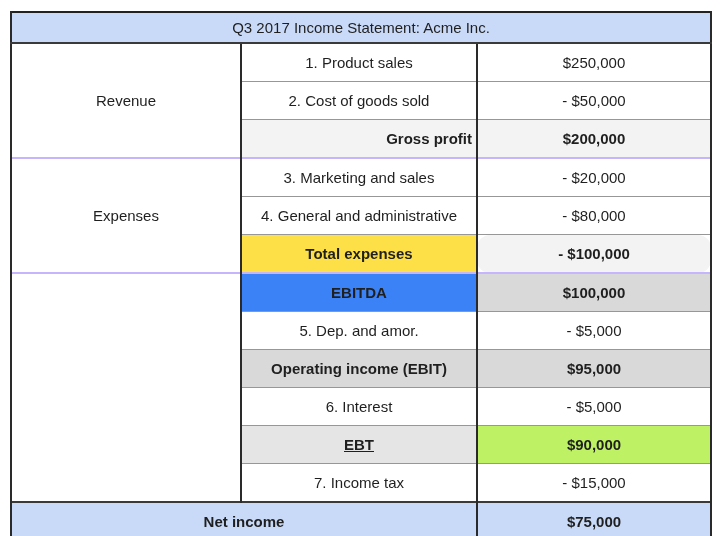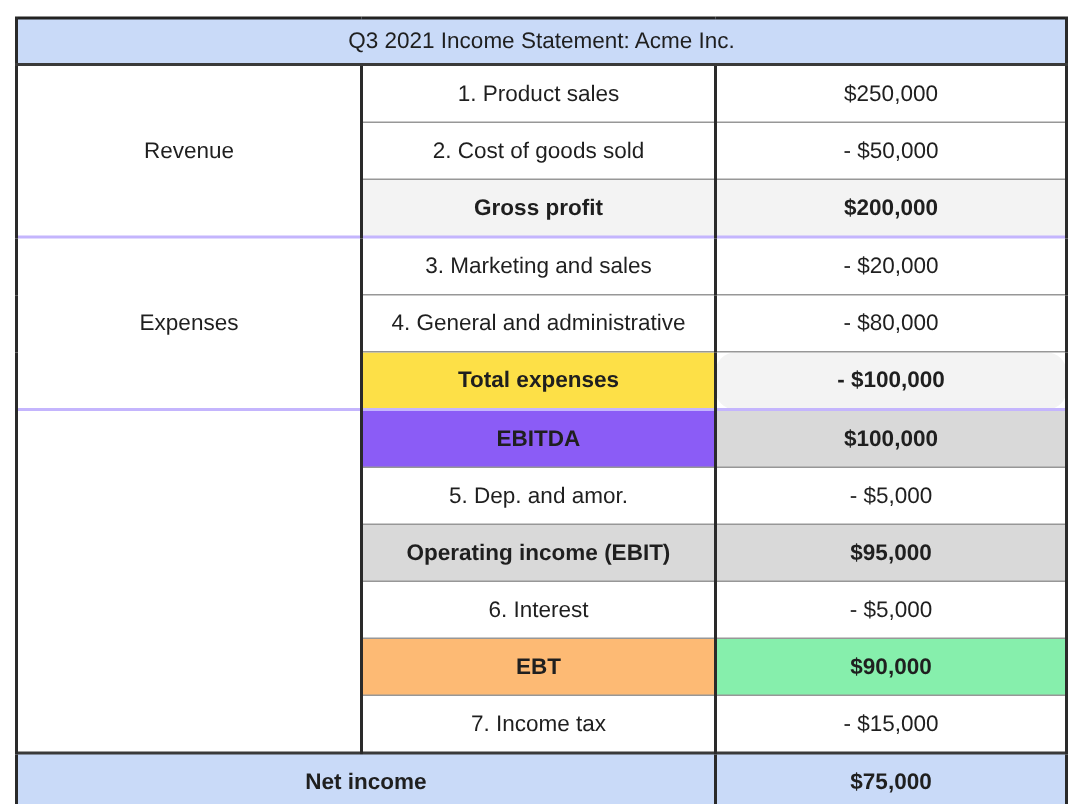--- a/index.html
+++ b/index.html
@@ -58,71 +58,71 @@
 <div class="page">
   <table class="statement">
     <colgroup>
       <col class="c1">
         <col class="c2">
         <col class="c3">
     </colgroup>
 
     <tbody>
         <tr class="title-row">
-      <td colspan="3" style="background: rgb(201, 218, 248);">Q3 2021 Income Statement: Acme Inc.</td>
+      <td colspan="3" style="background: rgb(201, 218, 248);">Q3 2017 Income Statement: Acme Inc.</td>
     </tr>
 
     <tr class="r section-start">
       <td rowspan="3" class="cat-cell">Revenue</td>
       <td>1. Product sales</td>
       <td>$250,000</td>
     </tr>
     <tr class="r">
       <td>2. Cost of goods sold</td>
       <td>- $50,000</td>
     </tr>
     <tr class="r">
-      <td class="bold" style="background: rgb(243, 243, 243);">Gross profit</td>
+      <td class="bold" style="background: rgb(243, 243, 243); text-align: right;">Gross profit</td>
       <td class="bold" style="background: rgb(243, 243, 243);">$200,000</td>
     </tr>
 
     <tr class="r section-start">
       <td rowspan="3" class="cat-cell">Expenses</td>
       <td>3. Marketing and sales</td>
       <td>- $20,000</td>
     </tr>
     <tr class="r">
       <td>4. General and administrative</td>
       <td>- $80,000</td>
     </tr>
     <tr class="r">
       <td class="bold" style="background: #fde047; margin-top: 21px;">Total expenses</td>
       <td class="bold" style="background: rgb(243, 243, 243); border-radius: 13px;">- $100,000</td>
     </tr>
 
     <tr class="r section-start">
       <td rowspan="6" class="cat-cell"></td>
-      <td class="bold" style="background: #8b5cf6;">EBITDA</td>
+      <td class="bold" style="background: #3b82f6;">EBITDA</td>
       <td class="bold" style="background: rgb(217, 217, 217);">$100,000</td>
     </tr>
     <tr class="r">
       <td>5. Dep. and amor.</td>
       <td>- $5,000</td>
     </tr>
     <tr class="r">
       <td class="bold" style="background: rgb(217, 217, 217);">Operating income (EBIT)</td>
       <td class="bold" style="background: rgb(217, 217, 217);">$95,000</td>
     </tr>
     <tr class="r">
       <td>6. Interest</td>
       <td>- $5,000</td>
     </tr>
     <tr class="r">
-      <td class="bold" style="background: #fdba74;">EBT</td>
-      <td class="bold" style="background: #86efac;">$90,000</td>
+      <td class="bold" style="background: #e5e5e5; text-decoration: underline;">EBT</td>
+      <td class="bold" style="background: #bef264;">$90,000</td>
     </tr>
     <tr class="r">
       <td>7. Income tax</td>
       <td>- $15,000</td>
     </tr>
 
     <tr class="footer-row">
       <td colspan="2" class="bold" style="background: rgb(201, 218, 248);">Net income</td>
       <td class="bold" style="background: rgb(201, 218, 248);">$75,000</td>
     </tr>

